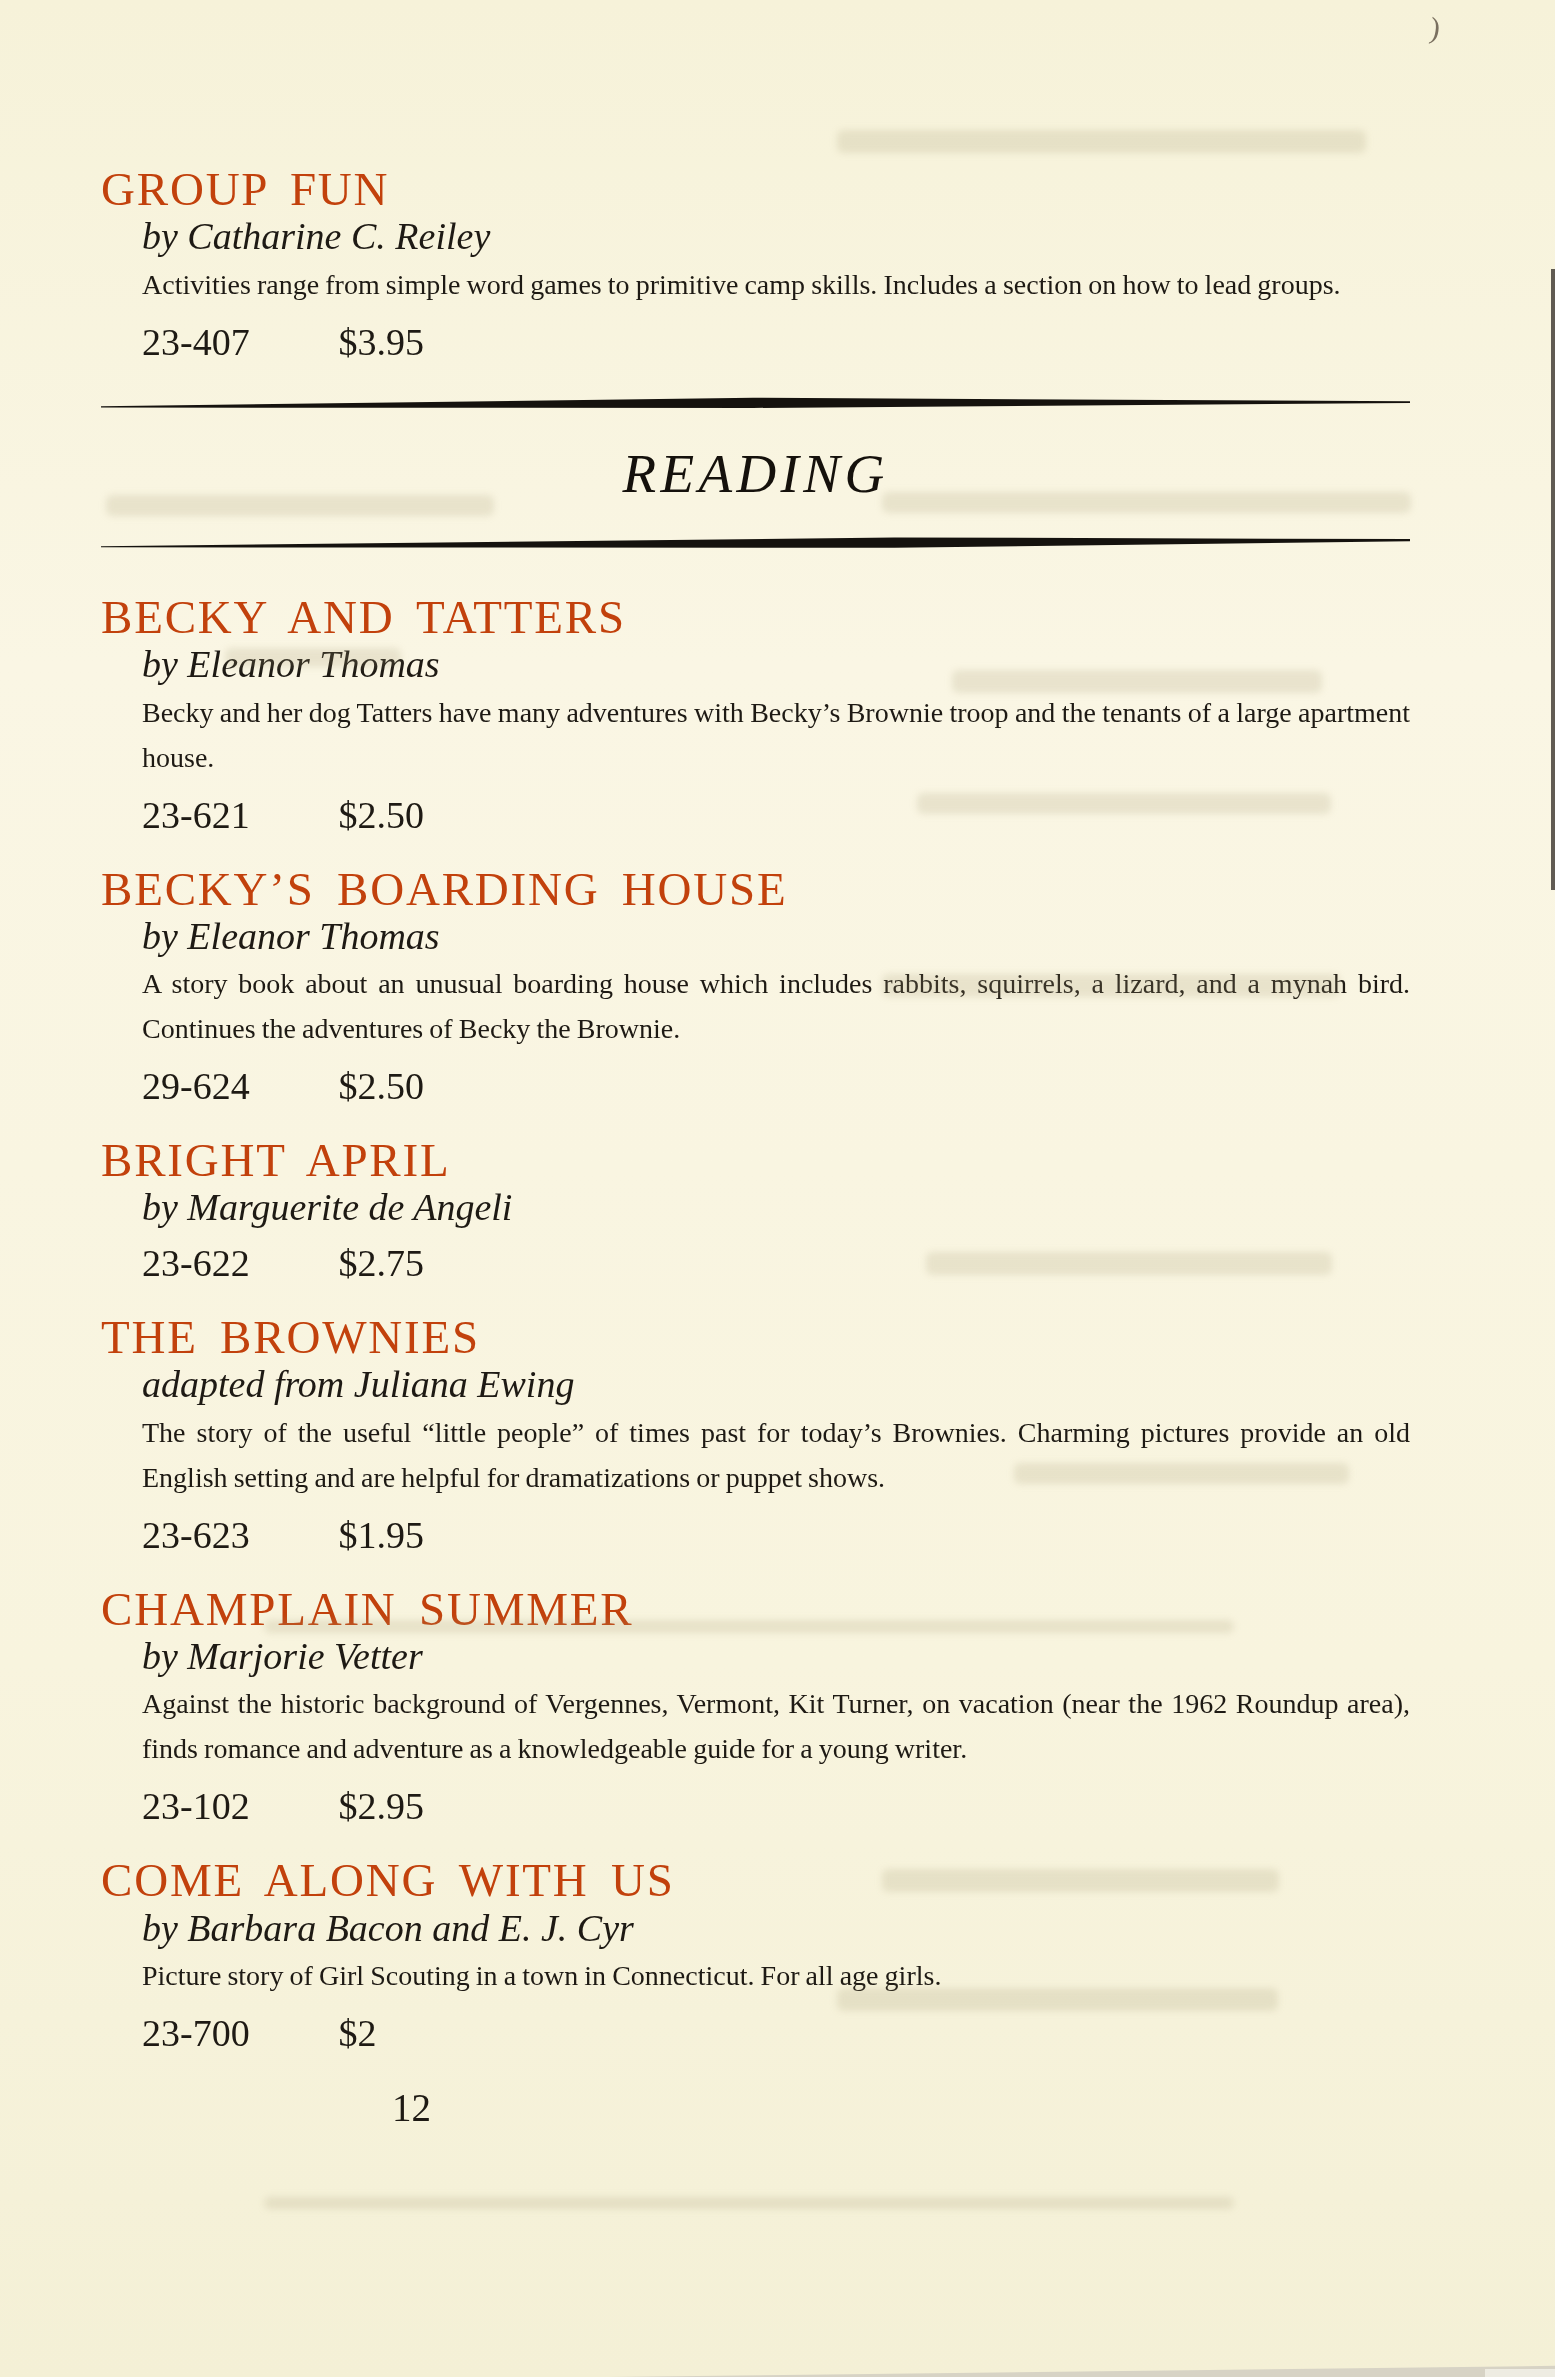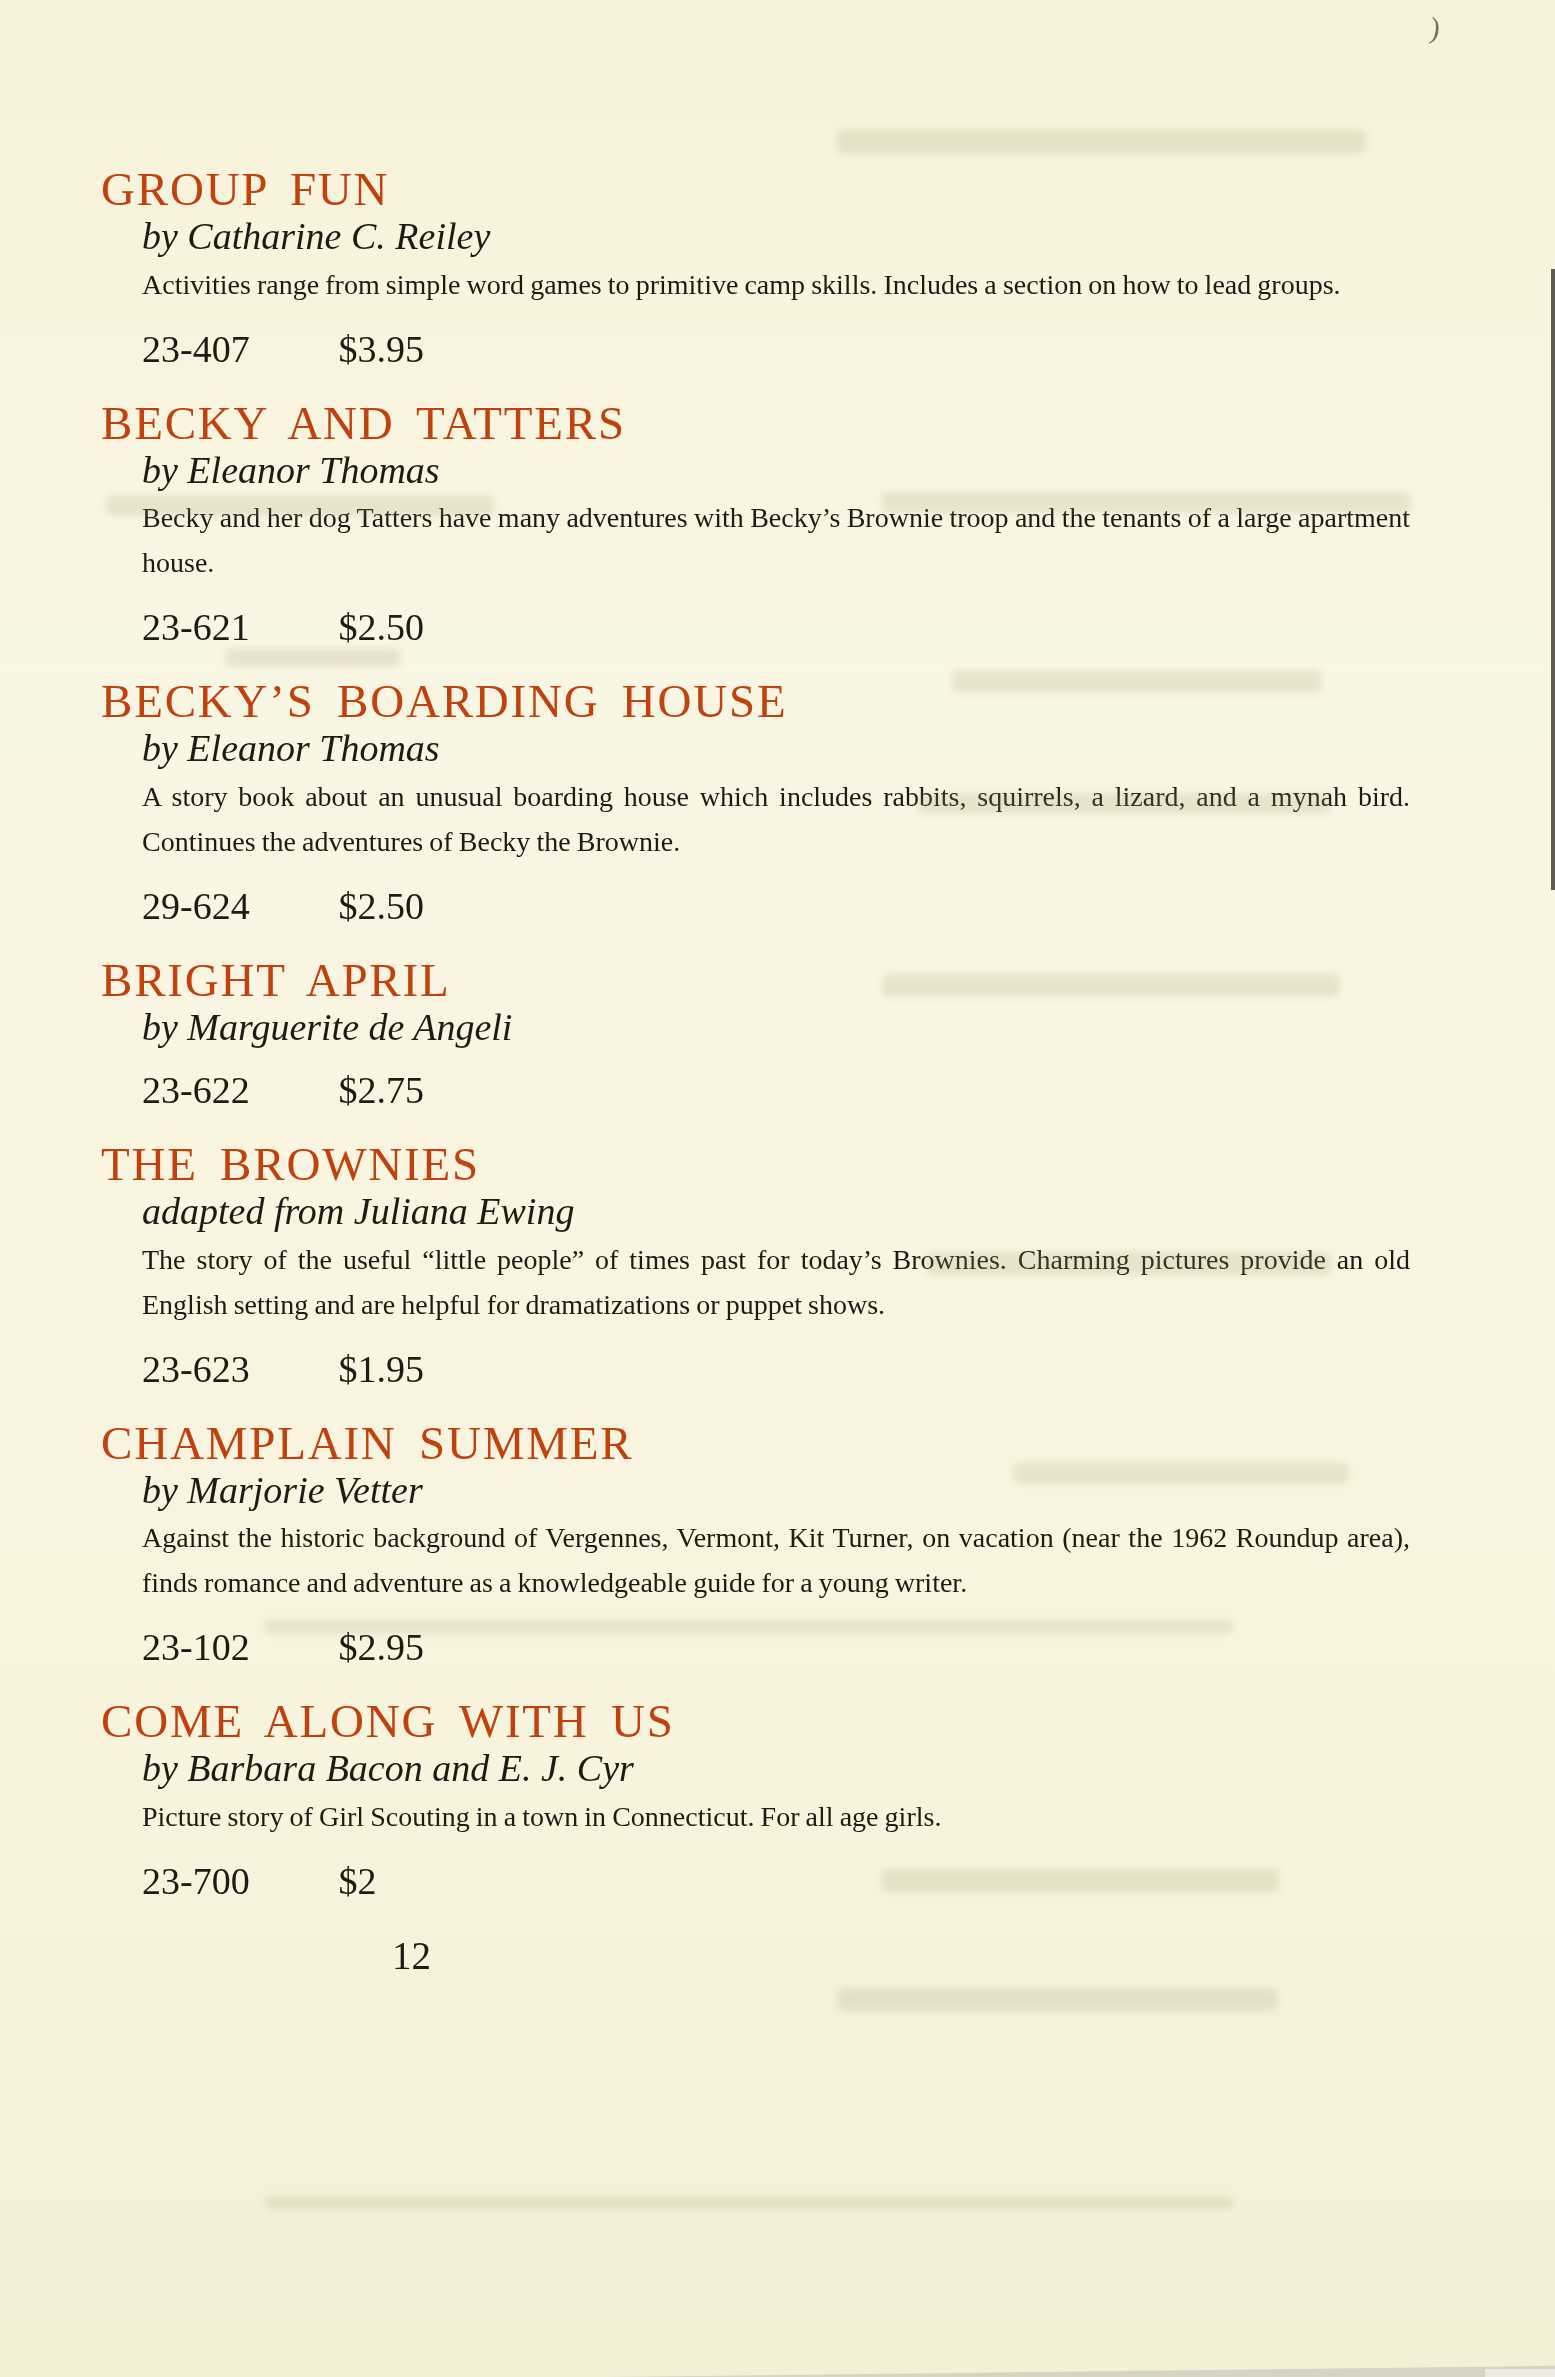--- a/index.html
+++ b/index.html
@@ -29,21 +29,21 @@
     font-size: 38px; line-height: 41px;
     margin: 0 0 4.4px 41px;
   }
   .desc {
     font-size: 28px; line-height: 45px;
     margin: 0 0 0 41px;
     text-align: justify;
     word-spacing: -0.9px;
   }
   .code-row {
-    margin: 22px 0 0 41px;
+    margin: 15px 0 0 41px;
     font-size: 38px; line-height: 41px;
   }
   .code { display: inline-block; min-width: 187px; }
   .section-header { margin: 0; }
   .rule { display: block; width: 1309px; height: 13.2px; }
   .rule-bottom { margin: 0 0 49px 0; }
   .section-title {
     text-align: center;
     font-style: italic;
     font-weight: normal;
@@ -102,20 +102,29 @@
   <section class="entry">
     <h2 class="entry-title">GROUP FUN</h2>
     <p class="byline">by Catharine C. Reiley</p>
     <p class="desc">Activities range from simple word games to primitive camp skills. Includes a section on how to lead groups.</p>
     <div class="code-row">
       <span class="code">23-407</span>
       <span class="price">$3.95</span>
     </div>
   </section>
 
+  <div class="section-header">
+    <svg class="rule rule-top" viewBox="0 0 1485 16" preserveAspectRatio="none" aria-hidden="true">
+      <polygon points="0,12.5 740,2 1485,6.5 1485,8.5 740,14.5 0,14" fill="#15120e"></polygon>
+    </svg>
+    <h1 class="section-title">READING</h1>
+    <svg class="rule rule-bottom" viewBox="0 0 1485 16" preserveAspectRatio="none" aria-hidden="true">
+      <polygon points="0,13.5 900,3 1485,5 1485,7.5 900,15.5 0,15" fill="#15120e"></polygon>
+    </svg>
+  </div>
 
   <section class="entry">
     <h2 class="entry-title">BECKY AND TATTERS</h2>
     <p class="byline">by Eleanor Thomas</p>
     <p class="desc">Becky and her dog Tatters have many adventures with Becky’s Brownie troop and the tenants of a large apartment house.</p>
     <div class="code-row">
       <span class="code">23-621</span>
       <span class="price">$2.50</span>
     </div>
   </section>

